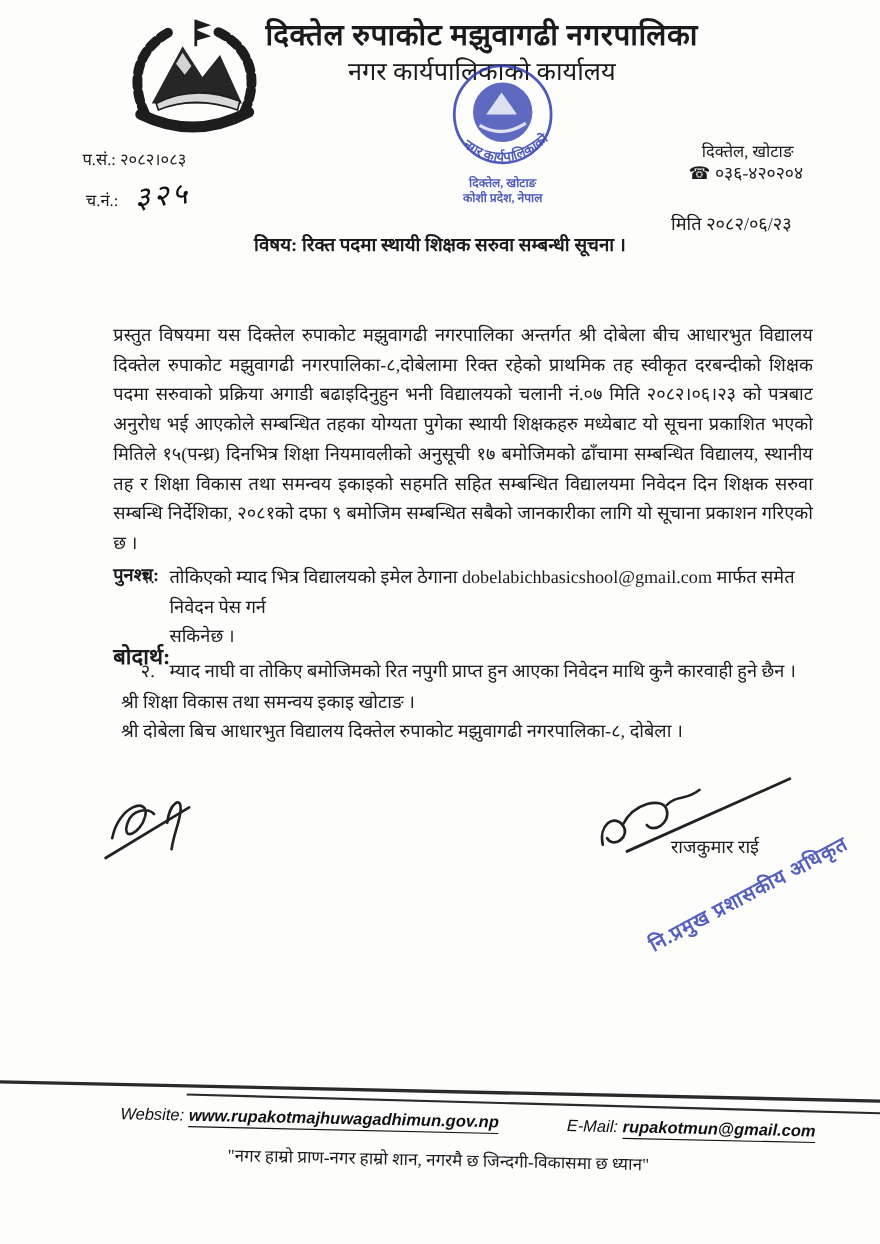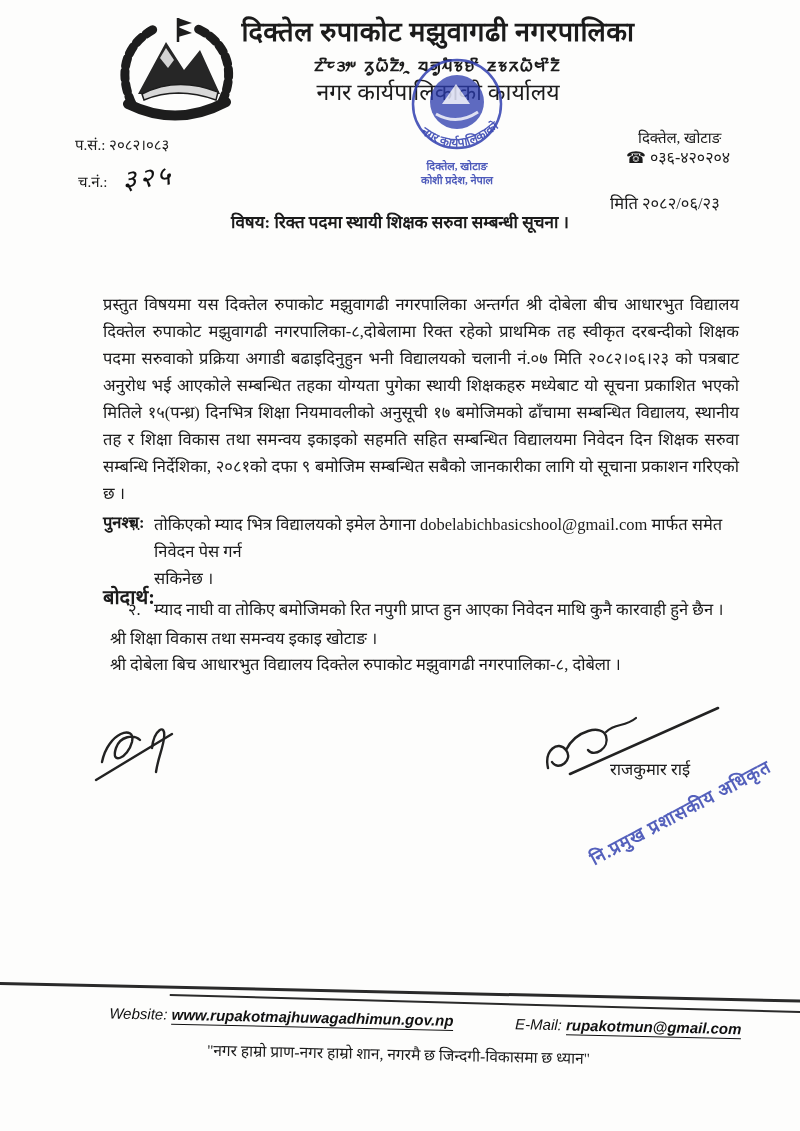--- a/index.html
+++ b/index.html
@@ -70,21 +70,20 @@
     <line x1="70" y1="6" x2="70" y2="30" stroke="#1d1d1d" stroke-width="2.5"></line>
     <path d="M70,6 L84,11 L70,15 L84,21 L70,25 Z" fill="#1d1d1d"></path>
 
     <path d="M30,82 L58,30 L76,58 L92,38 L112,82 Z" fill="#262626"></path>
     <path d="M52,46 L58,36 L66,48 L60,56 Z" fill="#f2f2f2" opacity="0.85"></path>
     <path d="M34,82 Q69,64 110,80 L108,88 Q69,74 36,88 Z" fill="#d8d8d8" stroke="#1d1d1d" stroke-width="1.5"></path>
   </svg>
 
   <div class="abs title-block">
     <div class="title-main">दिक्तेल रुपाकोट मझुवागढी नगरपालिका</div>
-    <div class="title-limbu">ᤁᤡᤰᤋᤣᤸ ᤖᤢᤐᤠᤁᤥᤳ ᤔᤈᤢᤘᤠᤃᤎᤡ ᤏᤃᤖᤐᤠᤗᤡᤁᤠ</div>
     <div class="title-office">नगर कार्यपालिकाको कार्यालय</div>
   </div>
 
   <svg class="abs round-stamp" viewBox="0 0 170 140">
     <circle cx="85" cy="52" r="44" fill="none" stroke="#2b3aad" stroke-width="2.5" opacity="0.9"></circle>
     <circle cx="85" cy="50" r="27" fill="#2b3aad" opacity="0.82"></circle>
     <path d="M70,52 L84,32 L98,52 Z" fill="#ffffff" opacity="0.8"></path>
     <path d="M64,62 Q85,74 106,60" fill="none" stroke="#ffffff" stroke-width="3" opacity="0.8"></path>
     <defs>
         <path id="arcpath" d="M38,72 Q85,118 132,70"></path>

